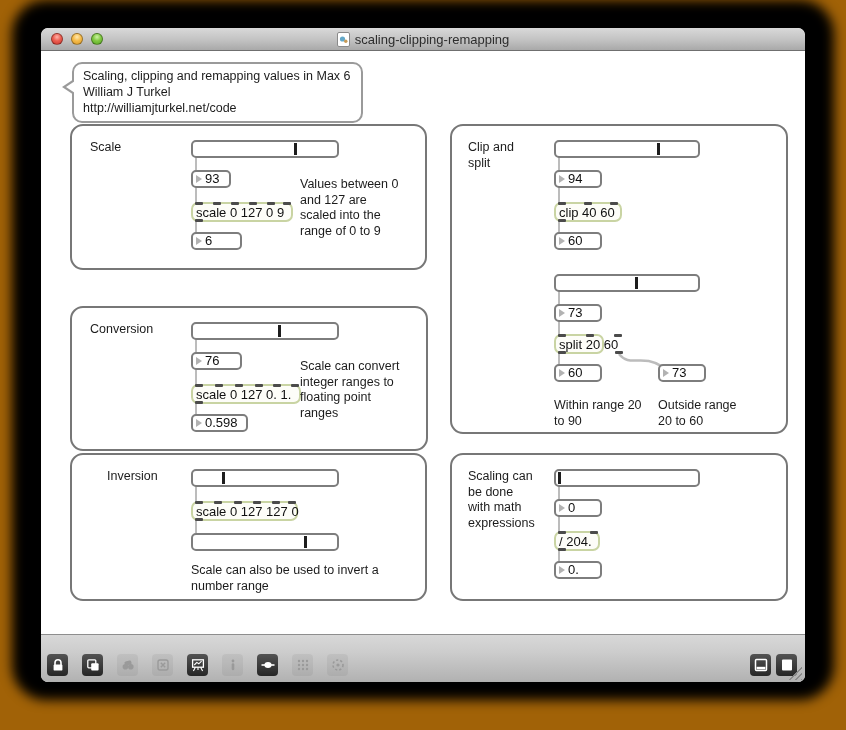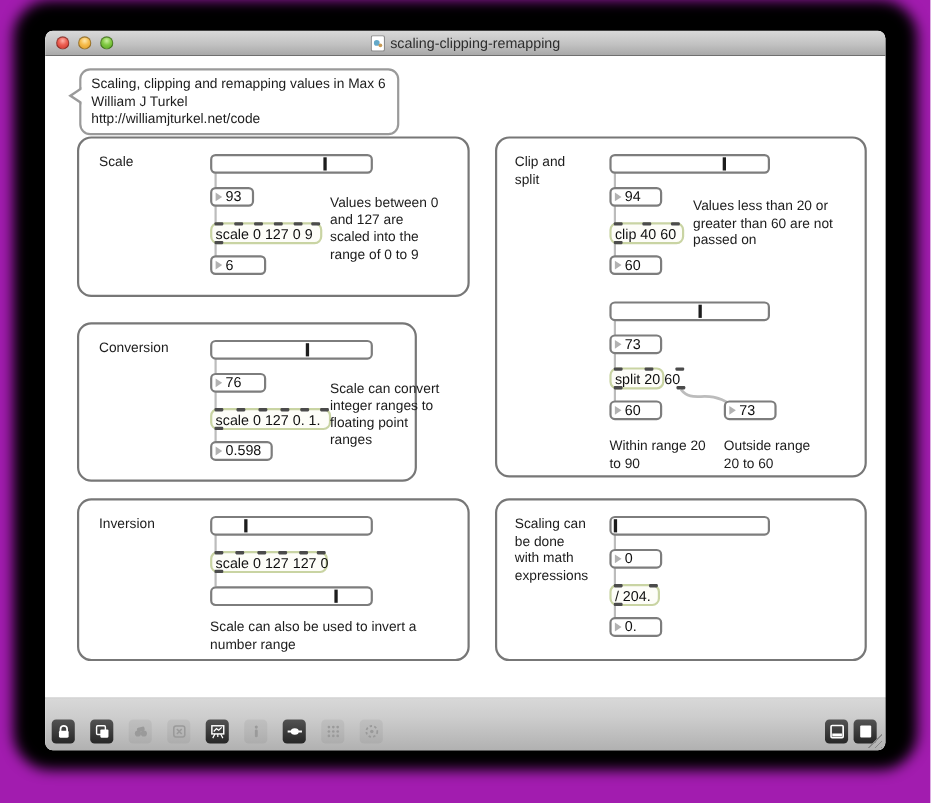--- a/index.html
+++ b/index.html
@@ -1,17 +1,17 @@
 <!DOCTYPE html>
 <html><head>
 <meta charset="utf-8">
 <style>
   html,body{margin:0;padding:0;background:#fff;width:846px;height:730px;
     font-family:"Liberation Sans",sans-serif;-webkit-font-smoothing:antialiased;}
-  .stage{position:relative;width:846px;height:730px;overflow:hidden;background:#a21caf;}
+  .stage{position:relative;width:846px;height:730px;overflow:hidden;background:#a16207;}
   
   .shadow{position:absolute;left:12px;top:0px;width:822px;height:700px;background:#000;
     border-radius:34px;filter:blur(6px);}
   .window{position:absolute;left:41px;top:28px;width:764px;height:654px;border-radius:7px;
     background:#fff;overflow:hidden;box-shadow:0 0 2px rgba(0,0,0,.8);}
   
   .titlebar{position:relative;height:22px;background:linear-gradient(180deg,#d9d9d9 0%,#c2c2c2 55%,#a9a9a9 100%);
     border-bottom:1px solid #6f6f6f;display:flex;align-items:center;justify-content:center;border-radius:7px 7px 0 0;}
   .lights{position:absolute;left:10px;top:5px;display:flex;gap:8px;}
   .light{width:12px;height:12px;border-radius:50%;border:1px solid rgba(0,0,0,.35);box-sizing:border-box;}
@@ -109,21 +109,21 @@
           <span class="io b" style="left:2px"></span>
           <span class="oval">scale 0 127 0 9</span>
         </div>
         <div class="numbox" style="left:119px;top:106px;width:51px">
           <span class="tri"></span>
           <span class="nval">6</span>
         </div>
         <div class="comment" style="left:228px;top:51px;width:106px">Values between 0 and 127 are scaled into the range of 0 to 9</div>
       </div>
 
-      <div class="panel" style="left:29px;top:242px;width:309px;height:145px">
+      <div class="panel" style="left:29px;top:255px;width:358px;height:145px">
         <div class="plabel" style="left:18px;top:14px;width:90px">Conversion</div>
         <div class="cord" style="left:123px;top:30px;height:16px"></div>
         <div class="cord" style="left:123px;top:60px;height:18px"></div>
         <div class="cord" style="left:123px;top:94px;height:14px"></div>
         <div class="slider" style="left:119px;top:14px;width:148px">
           <div class="cursor" style="left: calc(60% - 1px);"></div>
         </div>
         <div class="numbox" style="left:119px;top:44px;width:51px">
           <span class="tri"></span>
           <span class="nval">76</span>
@@ -139,21 +139,21 @@
           <span class="oval">scale 0 127 0. 1.</span>
         </div>
         <div class="numbox" style="left:119px;top:106px;width:57px">
           <span class="tri"></span>
           <span class="nval">0.598</span>
         </div>
         <div class="comment" style="left:228px;top:51px;width:112px">Scale can convert integer ranges to floating point ranges</div>
       </div>
 
       <div class="panel" style="left:29px;top:402px;width:357px;height:148px">
-        <div class="plabel" style="left:18px;top:14px;width:80px">Inversion</div>
+        <div class="plabel" style="left:35px;top:14px;width:80px">Inversion</div>
         <div class="cord" style="left:123px;top:30px;height:18px"></div>
         <div class="cord" style="left:123px;top:64px;height:14px"></div>
         <div class="slider" style="left:119px;top:14px;width:148px">
           <div class="cursor" style="left: calc(21% - 1px);"></div>
         </div>
         <div class="objbox" style="left:119px;top:46px;width:107px">
           <span class="io t" style="left:2px"></span>
           <span class="io t" style="left:21px"></span>
           <span class="io t" style="left:41px"></span>
           <span class="io t" style="left:60px"></span>
@@ -185,21 +185,20 @@
           <span class="io t" style="left:2px"></span>
           <span class="io t" style="left:28px"></span>
           <span class="io t" style="left:54px"></span>
           <span class="io b" style="left:2px"></span>
           <span class="oval">clip 40 60</span>
         </div>
         <div class="numbox" style="left:102px;top:106px;width:48px">
           <span class="tri"></span>
           <span class="nval">60</span>
         </div>
-        <div class="comment" style="left:178px;top:54px;width:162px">Values less than 20 or greater than 60 are not passed on</div>
 
         <div class="cord" style="left:106px;top:164px;height:16px"></div>
         <div class="cord" style="left:106px;top:194px;height:16px"></div>
         <div class="cord" style="left:106px;top:226px;height:14px"></div>
         <svg class="splitcord" style="left:100px;top:205px" width="130" height="40">
           <path d="M67,23 C78,37 90,22 111,36" fill="none" stroke="#bcbcbc" stroke-width="2.5"></path>
         </svg>
         <div class="slider" style="left:102px;top:148px;width:146px">
           <div class="cursor" style="left: calc(56% - 1px);"></div>
         </div>

